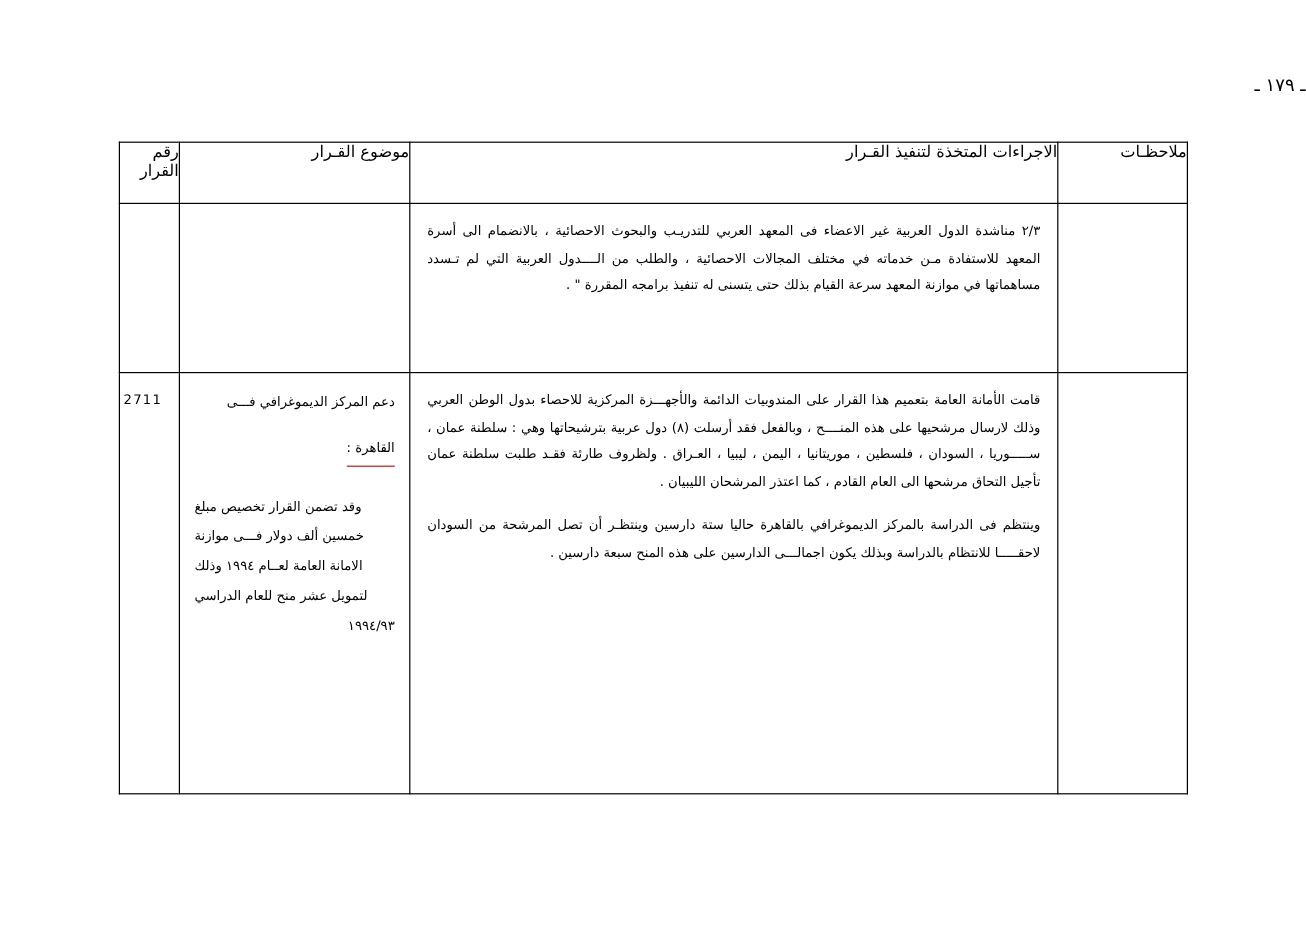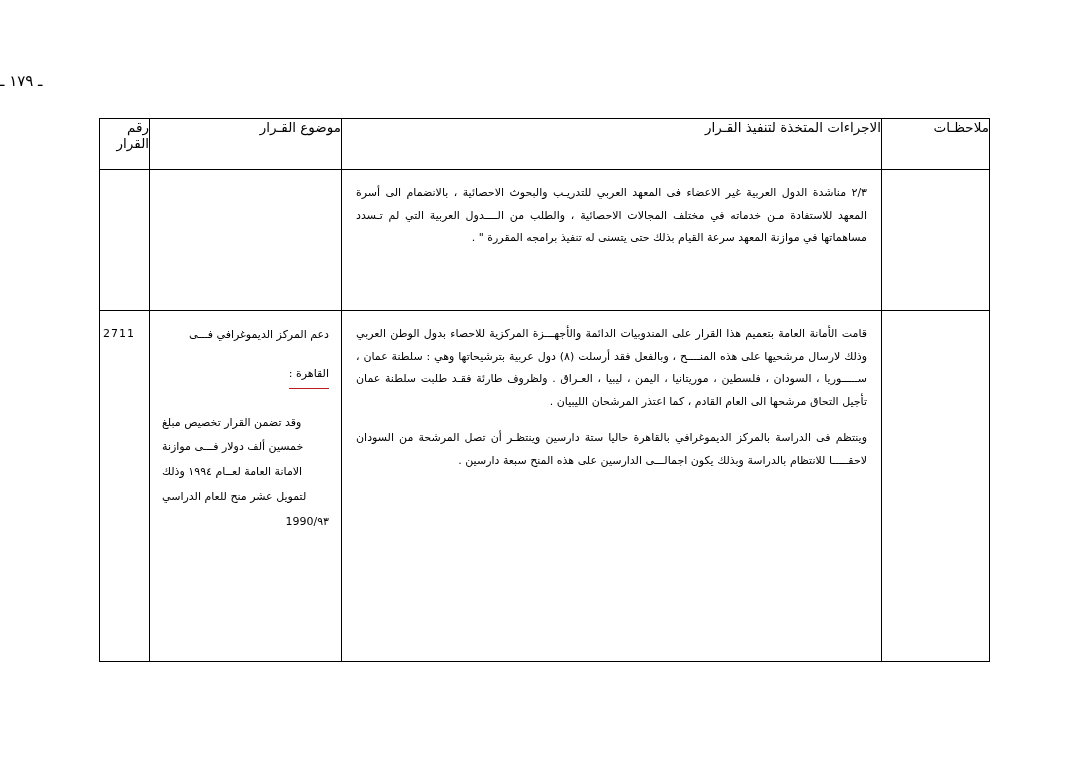--- a/index.html
+++ b/index.html
@@ -16,24 +16,24 @@
     overflow: hidden;
   }
   .page {
     position: relative;
     width: 1088px;
     height: 772px;
     box-sizing: border-box;
   }
   .page-number {
     position: absolute;
-    top: 72px;
+    top: 62px;
     left: 0;
     width: 1088px;
-    text-align: left;
+    text-align: right;
     font-size: 15px;
     letter-spacing: 1px;
     font-family: "DejaVu Sans", sans-serif;
   }
   table.doc-table {
     position: absolute;
     top: 118px;
     left: 99px;
     width: 890px;
     border-collapse: collapse;
@@ -148,21 +148,21 @@
         <td class="actions-cell">
           <div class="cell-inner">
             <p>قامت الأمانة العامة بتعميم هذا القرار على المندوبيات الدائمة والأجهـــزة المركزية للاحصاء بدول الوطن العربي وذلك لارسال مرشحيها على هذه المنــــح ، وبالفعل فقد أرسلت (٨) دول عربية بترشيحاتها وهي : سلطنة عمان ، ســـــوريا ، السودان ، فلسطين ، موريتانيا ، اليمن ، ليبيا ، العـراق . ولظروف طارئة فقـد طلبت سلطنة عمان تأجيل التحاق مرشحها الى العام القادم ، كما اعتذر المرشحان الليبيان .</p>
             <p>وينتظم فى الدراسة بالمركز الديموغرافي بالقاهرة حاليا ستة دارسين وينتظـر أن تصل المرشحة من السودان لاحقـــــا للانتظام بالدراسة وبذلك يكون اجمالـــى الدارسين على هذه المنح سبعة دارسين .</p>
           </div>
         </td>
         <td class="subject-cell">
           <div class="cell-inner">
             <p class="subject-title">دعم المركز الديموغرافي فـــى</p>
             <p class="subject-city-line"><span class="subject-city">القاهرة :</span></p>
-            <p>وقد تضمن القرار تخصيص مبلغ خمسين ألف دولار فـــى موازنة الامانة العامة لعــام ١٩٩٤ وذلك لتمويل عشر منح للعام الدراسي 1990/٩٣</p>
+            <p>وقد تضمن القرار تخصيص مبلغ خمسين ألف دولار فـــى موازنة الامانة العامة لعــام ١٩٩٤ وذلك لتمويل عشر منح للعام الدراسي ١٩٩٤/٩٣</p>
           </div>
         </td>
         <td class="number-cell">
           <div class="cell-inner">2711</div>
         </td>
       </tr>
 
     </tbody>
   </table>
 </div>

